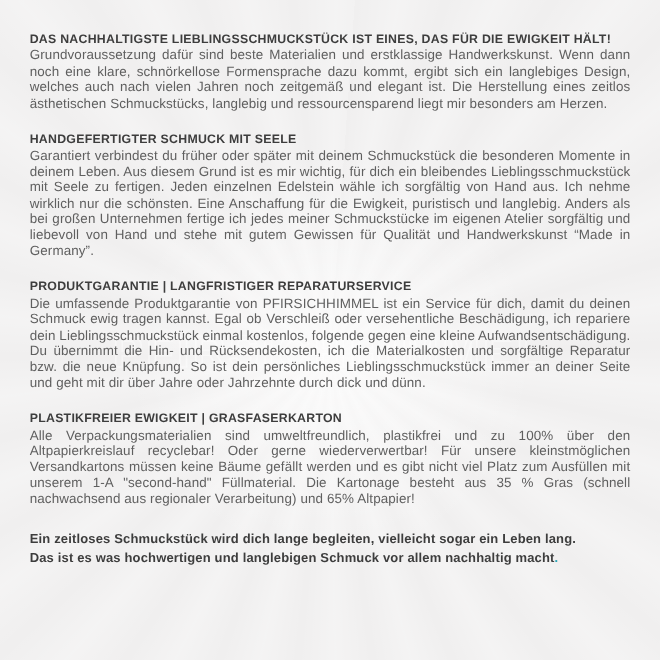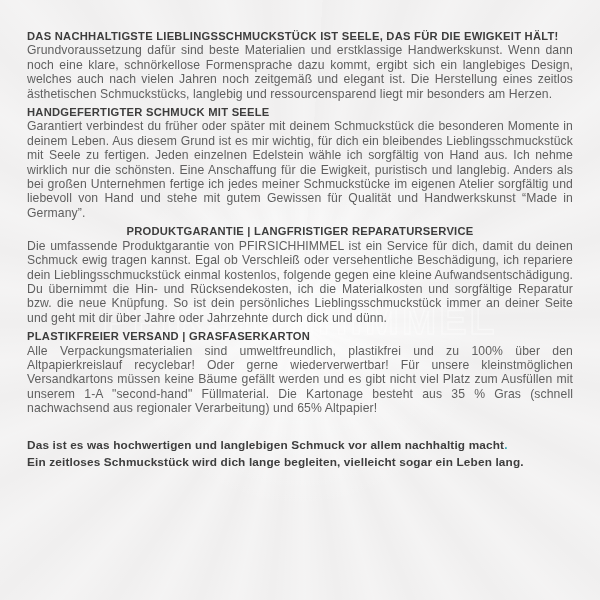--- a/index.html
+++ b/index.html
@@ -33,21 +33,21 @@
     -webkit-text-stroke: 1.4px rgba(255,255,255,0.55);
     white-space: nowrap;
     opacity: 0.7;
     pointer-events: none;
   }
   .content {
     position: relative;
     padding: 29px 27px 0 27px;
     width: 546px;
   }
-  .section { margin-top: 4px; }
+  .section { margin-top: 19px; }
   .section:first-child { margin-top: 0; }
   .section-heading {
     font-size: 11.2px; font-weight: bold;
     color: #3d3d3d;
     letter-spacing: 0.25px;
     line-height: 14.4px;
     white-space: nowrap;
   }
   .section-body {
     font-size: 12.2px;
@@ -79,38 +79,38 @@
 </head>
 <body style="background: rgb(240, 239, 239);">
 
 <div class="bg-glow"></div>
 <div class="bg-rays"></div>
 <div class="watermark">PFIRSICHHIMMEL</div>
 
 <div class="content">
 
   <div class="section">
-    <div class="section-heading" style="color: rgb(61, 61, 61);">DAS NACHHALTIGSTE LIEBLINGSSCHMUCKSTÜCK IST SEELE, DAS FÜR DIE EWIGKEIT HÄLT!</div>
+    <div class="section-heading" style="color: rgb(61, 61, 61);">DAS NACHHALTIGSTE LIEBLINGSSCHMUCKSTÜCK IST EINES, DAS FÜR DIE EWIGKEIT HÄLT!</div>
     <p class="section-body" style="color: rgb(95, 95, 95);">Grundvoraussetzung dafür sind beste Materialien und erstklassige Handwerkskunst. Wenn dann noch eine klare, schnörkellose Formensprache dazu kommt, ergibt sich ein langlebiges Design, welches auch nach vielen Jahren noch zeitgemäß und elegant ist. Die Herstellung eines zeitlos ästhetischen Schmuckstücks, langlebig und ressourcensparend liegt mir besonders am Herzen.</p>
   </div>
 
   <div class="section">
     <div class="section-heading" style="color: rgb(61, 61, 61);">HANDGEFERTIGTER SCHMUCK MIT SEELE</div>
     <p class="section-body" style="color: rgb(95, 95, 95);">Garantiert verbindest du früher oder später mit deinem Schmuckstück die besonderen Momente in deinem Leben. Aus diesem Grund ist es mir wichtig, für dich ein bleibendes Lieblingsschmuckstück mit Seele zu fertigen. Jeden einzelnen Edelstein wähle ich sorgfältig von Hand aus. Ich nehme wirklich nur die schönsten. Eine Anschaffung für die Ewigkeit, puristisch und langlebig. Anders als bei großen Unternehmen fertige ich jedes meiner Schmuckstücke im eigenen Atelier sorgfältig und liebevoll von Hand und stehe mit gutem Gewissen für Qualität und Handwerkskunst “Made in Germany”.</p>
   </div>
 
   <div class="section">
-    <div class="section-heading" style="color: rgb(61, 61, 61); text-align: center;">PRODUKTGARANTIE | LANGFRISTIGER REPARATURSERVICE</div>
+    <div class="section-heading" style="color: rgb(61, 61, 61);">PRODUKTGARANTIE | LANGFRISTIGER REPARATURSERVICE</div>
     <p class="section-body" style="color: rgb(95, 95, 95);">Die umfassende Produktgarantie von PFIRSICHHIMMEL ist ein Service für dich, damit du deinen Schmuck ewig tragen kannst. Egal ob Verschleiß oder versehentliche Beschädigung, ich repariere dein Lieblingsschmuckstück einmal kostenlos, folgende gegen eine kleine Aufwandsentschädigung. Du übernimmt die Hin- und Rücksendekosten, ich die Materialkosten und sorgfältige Reparatur bzw. die neue Knüpfung. So ist dein persönliches Lieblingsschmuckstück immer an deiner Seite und geht mit dir über Jahre oder Jahrzehnte durch dick und dünn.</p>
   </div>
 
   <div class="section">
-    <div class="section-heading" style="color: rgb(61, 61, 61);">PLASTIKFREIER VERSAND | GRASFASERKARTON</div>
+    <div class="section-heading" style="color: rgb(61, 61, 61);">PLASTIKFREIER EWIGKEIT | GRASFASERKARTON</div>
     <p class="section-body" style="color: rgb(95, 95, 95);">Alle Verpackungsmaterialien sind umweltfreundlich, plastikfrei und zu 100% über den Altpapierkreislauf recyclebar! Oder gerne wiederverwertbar! Für unsere kleinstmöglichen Versandkartons müssen keine Bäume gefällt werden und es gibt nicht viel Platz zum Ausfüllen mit unserem 1-A "second-hand" Füllmaterial. Die Kartonage besteht aus 35 % Gras (schnell nachwachsend aus regionaler Verarbeitung) und 65% Altpapier!</p>
   </div>
 
   <div class="closing-bold">
+    <div class="bold-line">Ein zeitloses Schmuckstück wird dich lange begleiten, vielleicht sogar ein Leben lang.</div>
     <div class="bold-line"><span>Das ist es was hochwertigen und langlebigen Schmuck vor allem nachhaltig macht</span><span class="accent-period" style="color: rgb(42, 164, 181);">.</span></div>
-    <div class="bold-line">Ein zeitloses Schmuckstück wird dich lange begleiten, vielleicht sogar ein Leben lang.</div>
   </div>
 
 
 </div>
 
 </body></html>

